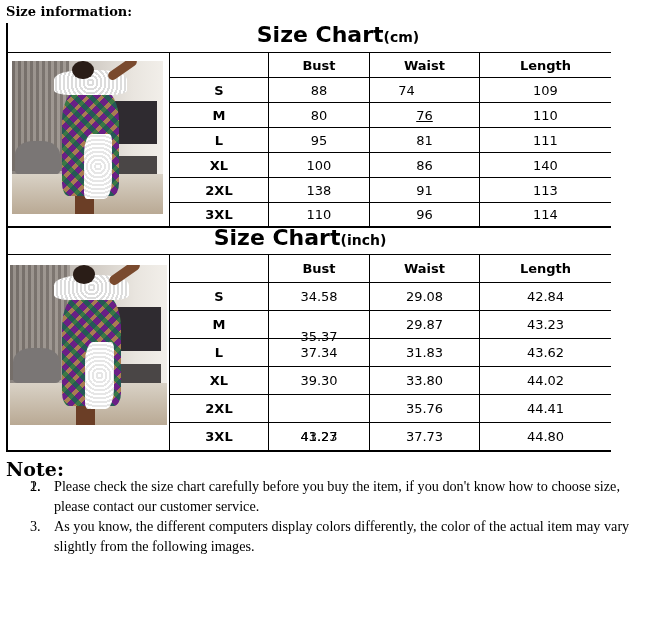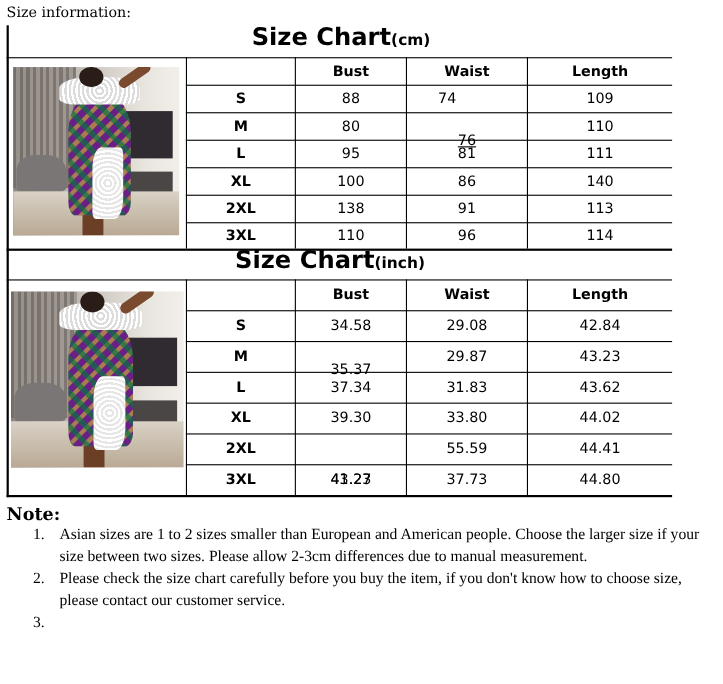--- a/index.html
+++ b/index.html
@@ -1,20 +1,20 @@
 <!DOCTYPE html>
 <html><head>
 <meta charset="utf-8">
 <style>
   html, body { margin: 0; padding: 0; background: #ffffff; }
   body { width: 657px; height: 622px; position: relative; overflow: hidden; color: #000; }
   .heading {
     position: absolute; left: 6px; top: 4px;
     font-family: "DejaVu Serif", "Liberation Serif", serif;
-    font-weight: normal; font-size: 13px;
+    font-weight: bold; font-size: 13px;
   }
   .hline { position: absolute; height: 2px; background: #000; }
   .vline { position: absolute; width: 2px; background: #000; }
   .hthin { position: absolute; height: 1px; background: #000; }
   .vthin { position: absolute; width: 1px; background: #000; }
   .title {
     position: absolute; left: 0; width: 620px; text-align: center;
     font-family: "DejaVu Sans", sans-serif; font-weight: bold;
   }
   .title .main { font-size: 22px; letter-spacing: 0px; }
@@ -43,21 +43,21 @@
      border-radius: 30% 30% 12% 12%; }
   .photo .lace { position:absolute; left:48%; top:48%; width:18%; height:42%;
      background: repeating-radial-gradient(circle, #ffffff 0 2px, #e6e6e6 2px 4px); border-radius: 30% 10% 30% 10%; }
   .photo .top { position:absolute; left:28%; top:6%; width:48%; height:16%;
      background: repeating-radial-gradient(circle, #ffffff 0 2px, #dcdcdc 2px 4px); border-radius: 40% 40% 20% 20%; }
   .photo .head { position:absolute; left:40%; top:0%; width:14%; height:12%; background:#2a1d17; border-radius:50%; }
   .photo .legs { position:absolute; left:42%; top:86%; width:12%; height:14%; background:#6b3e26; }
   .photo .arm { position:absolute; left:62%; top:2%; width:22%; height:6%; background:#7a4a2e; transform: rotate(-35deg); border-radius:6px; }
   .note-title {
     position: absolute; left: 6px; top: 458px;
-    font-family: "DejaVu Serif", "Liberation Serif", serif; font-weight: bold; font-size: 16px;
+    font-family: "DejaVu Serif", "Liberation Serif", serif; font-weight: bold; font-size: 19px;
   }
   .note-list {
     position: absolute; left: 30px; top: 476px; width: 610px; margin: 0; padding: 0; list-style: none;
     font-family: "Liberation Serif", "DejaVu Serif", serif; font-size: 14.2px; line-height: 20px;
   }
   .note-list li { position: relative; padding-left: 24px; margin: 0; }
   .note-list .num { position: absolute; left: 0; top: 0; }
 </style>
 </head>
 <body>
@@ -75,21 +75,21 @@
   <div class="vthin" style="left:369px; top:52px; height:174px;"></div>
   <div class="vthin" style="left:479px; top:52px; height:174px;"></div>
 
   <div class="hthin" style="left:169px; top:77px; width:442px;"></div>
   <div class="hthin" style="left:169px; top:102px; width:442px;"></div>
   <div class="hthin" style="left:169px; top:127px; width:442px;"></div>
   <div class="hthin" style="left:169px; top:152px; width:442px;"></div>
   <div class="hthin" style="left:169px; top:177px; width:442px;"></div>
   <div class="hthin" style="left:169px; top:202px; width:442px;"></div>
 
-  <div class="title" style="top:22px;">
+  <div class="title" style="top:22px;padding-left:28px;">
     <span class="main">Size Chart</span><span class="unit">(cm)</span>
   </div>
 
   <div class="photo" style="left:12px; top:61px; width:151px; height:153px;">
     <div class="blinds"></div>
       <div class="tv"></div>
       <div class="cabinet"></div>
       <div class="chair"></div>
       <div class="floor"></div>
     <div class="legs"></div>
@@ -106,21 +106,21 @@
 
   <div>
     <div class="cell b" style="left:170px; top:78px; width:98px; height:24px;">S</div>
     <div class="cell" style="left:269px; top:78px; width:100px; height:24px;">88</div>
     <div class="cell" style="left:352px; top:78px; width:109px; height:24px;">74</div>
     <div class="cell" style="left:480px; top:78px; width:131px; height:24px;">109</div>
   </div>
   <div>
     <div class="cell b" style="left:170px; top:103px; width:98px; height:24px;">M</div>
     <div class="cell" style="left:269px; top:103px; width:100px; height:24px;">80</div>
-    <div class="cell" style="left:370px; top:116px; width:109px; height:24px;text-decoration:underline;">76</div>
+    <div class="cell" style="left:370px; top:103px; width:109px; height:24px;text-decoration:underline;">76</div>
     <div class="cell" style="left:480px; top:103px; width:131px; height:24px;">110</div>
   </div>
   <div>
     <div class="cell b" style="left:170px; top:128px; width:98px; height:24px;">L</div>
     <div class="cell" style="left:269px; top:128px; width:100px; height:24px;">95</div>
     <div class="cell" style="left:370px; top:128px; width:109px; height:24px;">81</div>
     <div class="cell" style="left:480px; top:128px; width:131px; height:24px;">111</div>
   </div>
   <div>
     <div class="cell b" style="left:170px; top:153px; width:98px; height:24px;">XL</div>
@@ -199,37 +199,37 @@
   </div>
   <div>
     <div class="cell b" style="left:170px; top:367px; width:98px; height:27px;">XL</div>
     <div class="cell" style="left:269px; top:367px; width:100px; height:27px;">39.30</div>
     <div class="cell" style="left:370px; top:367px; width:109px; height:27px;">33.80</div>
     <div class="cell" style="left:480px; top:367px; width:131px; height:27px;">44.02</div>
   </div>
   <div>
     <div class="cell b" style="left:170px; top:395px; width:98px; height:27px;">2XL</div>
     <div class="cell" style="left:269px; top:395px; width:100px; height:27px;margin-top:28px;">41.27</div>
-    <div class="cell" style="left:370px; top:395px; width:109px; height:27px;">55.59</div>
+    <div class="cell" style="left:370px; top:395px; width:109px; height:27px;">35.76</div>
     <div class="cell" style="left:480px; top:395px; width:131px; height:27px;">44.41</div>
   </div>
   <div>
     <div class="cell b" style="left:170px; top:423px; width:98px; height:27px;">3XL</div>
     <div class="cell" style="left:269px; top:423px; width:100px; height:27px;">43.23</div>
     <div class="cell" style="left:370px; top:423px; width:109px; height:27px;">37.73</div>
     <div class="cell" style="left:480px; top:423px; width:131px; height:27px;">44.80</div>
   </div>
 </div>
 
 <div class="note-title">Note:</div>
 <ol class="note-list">
   <li>
     <span class="num">1.</span>
-    <span>Asian sizes are 1 to 2 sizes smaller than European and American people. Choose the larger size if your size between two sizes. Please allow 2-3cm differences due to manual measurement.</span>
   </li>
   <li>
     <span class="num">2.</span>
     <span>Please check the size chart carefully before you buy the item, if you don't know how to choose size, please contact our customer service.</span>
   </li>
   <li>
     <span class="num">3.</span>
+    <span>As you know, the different computers display colors differently, the color of the actual item may vary slightly from the following images.</span>
   </li>
 </ol>
 
 </body></html>

